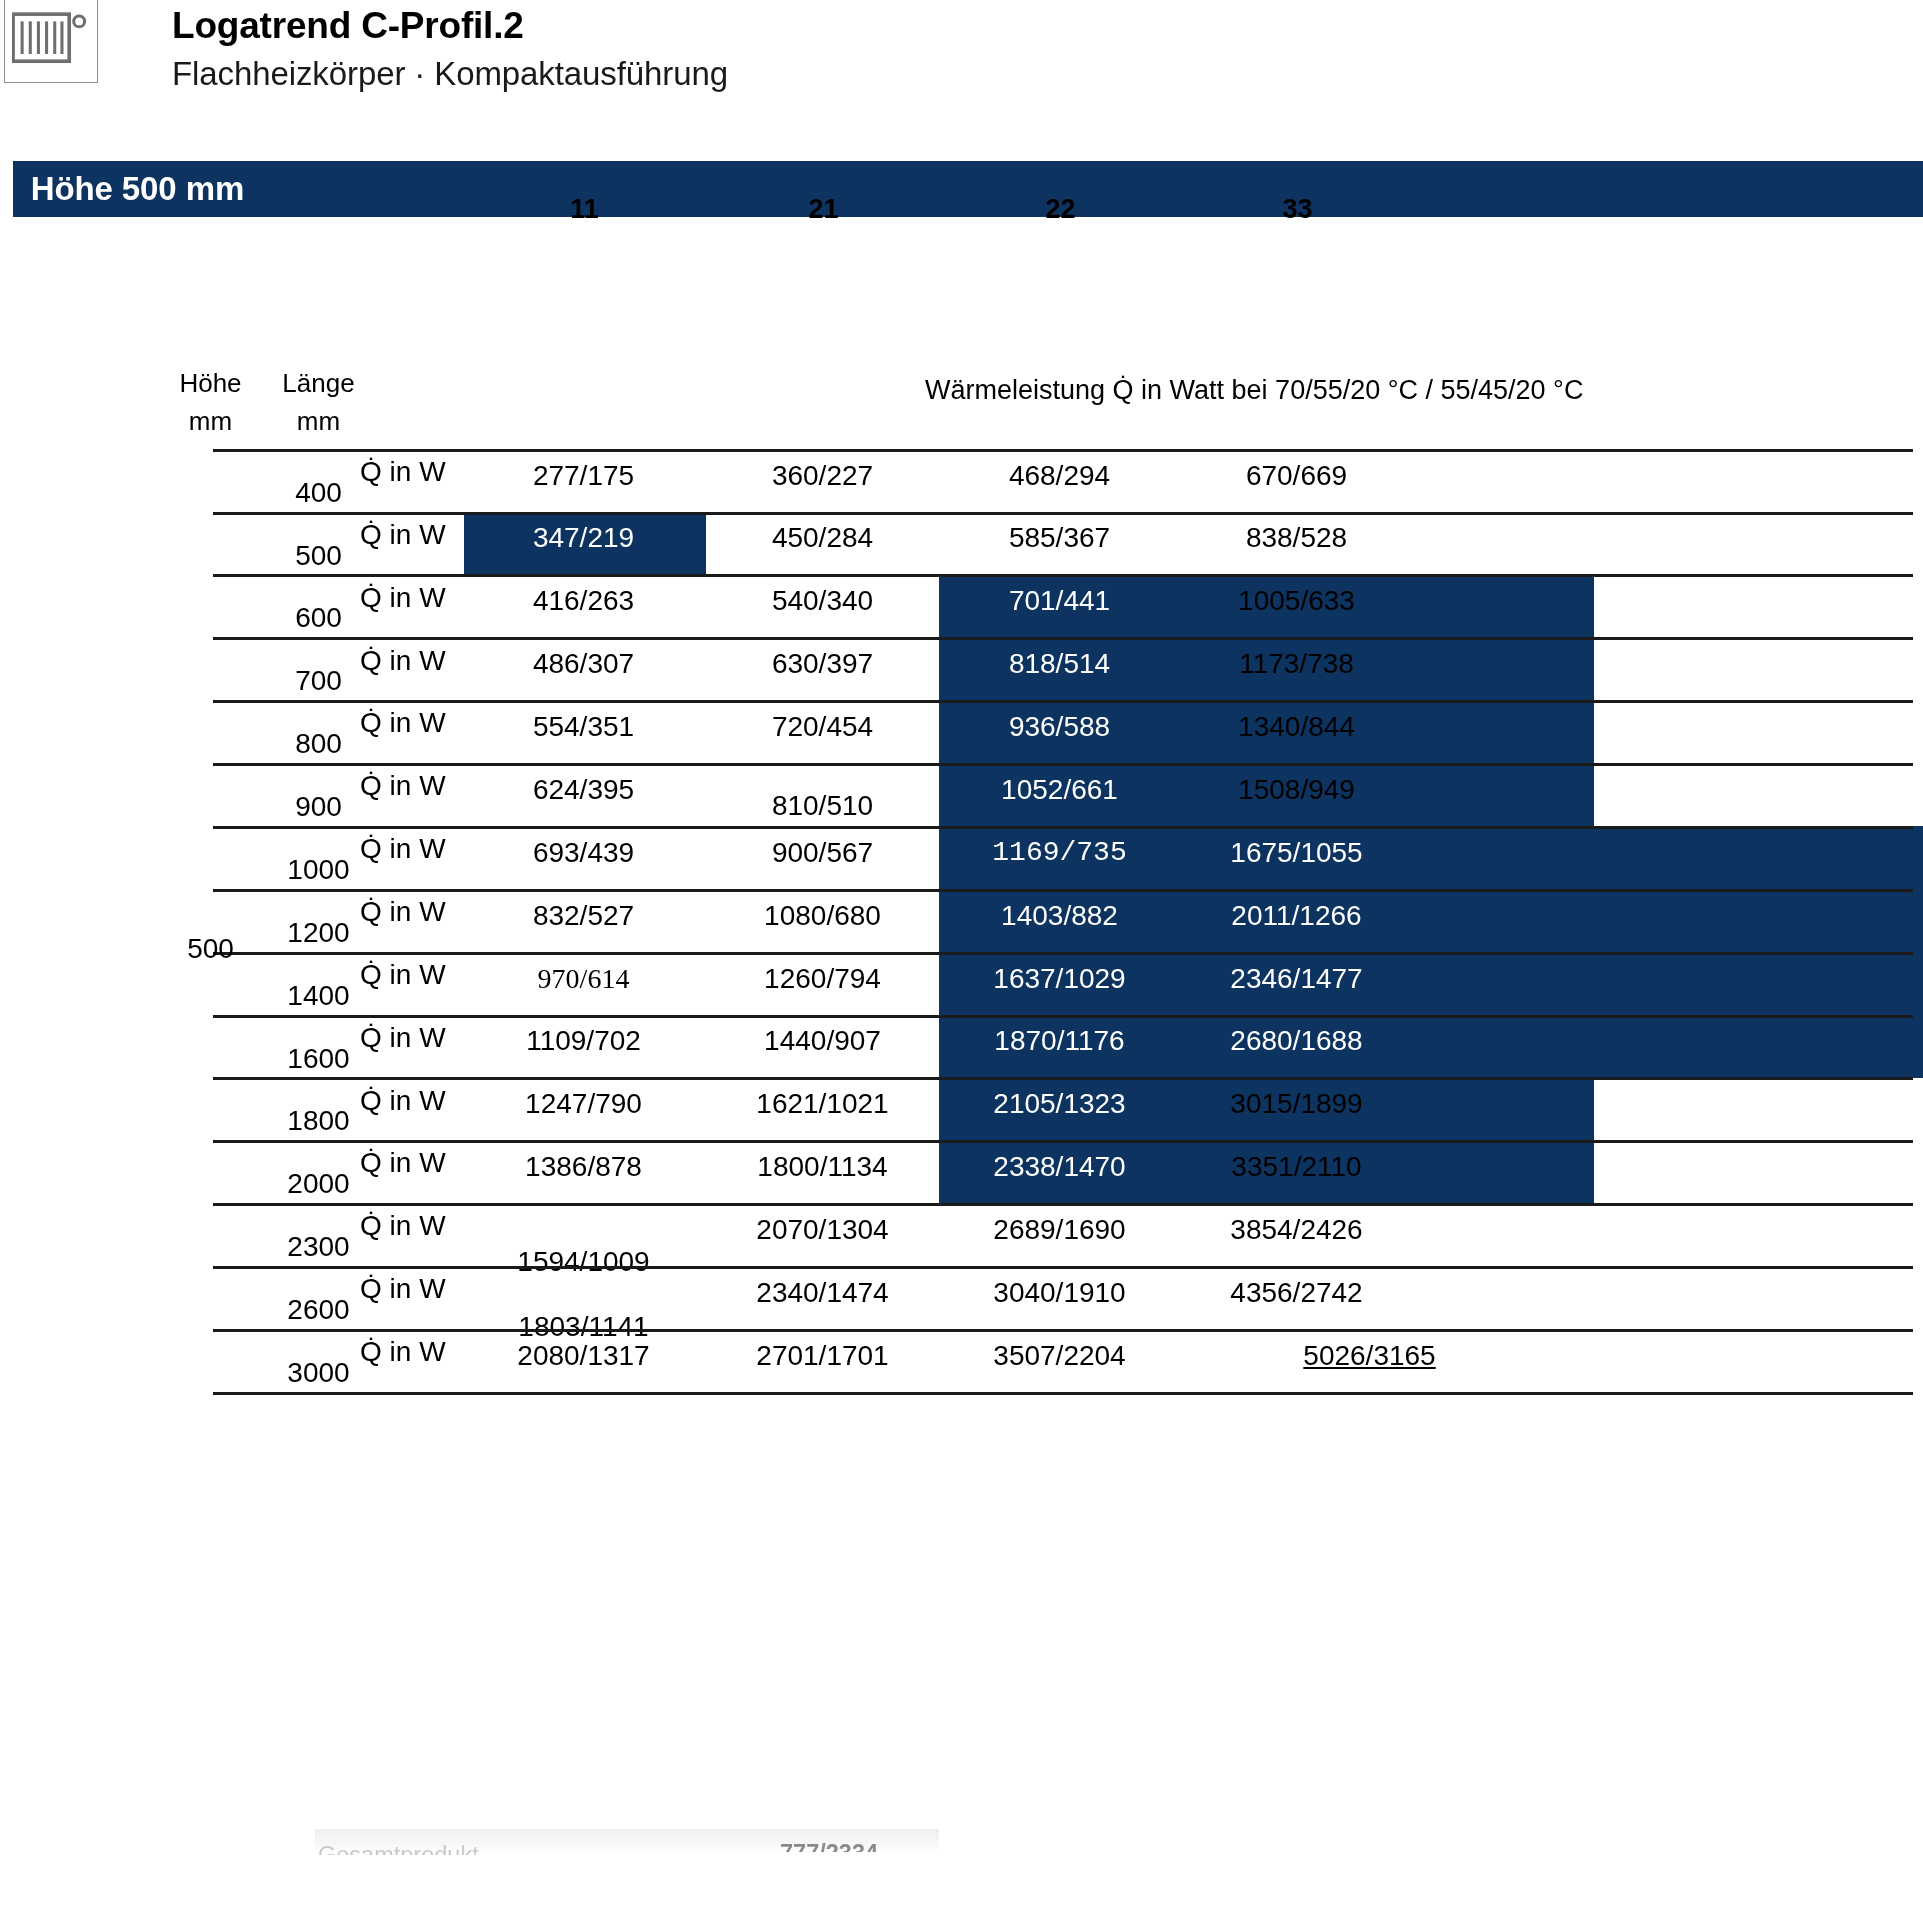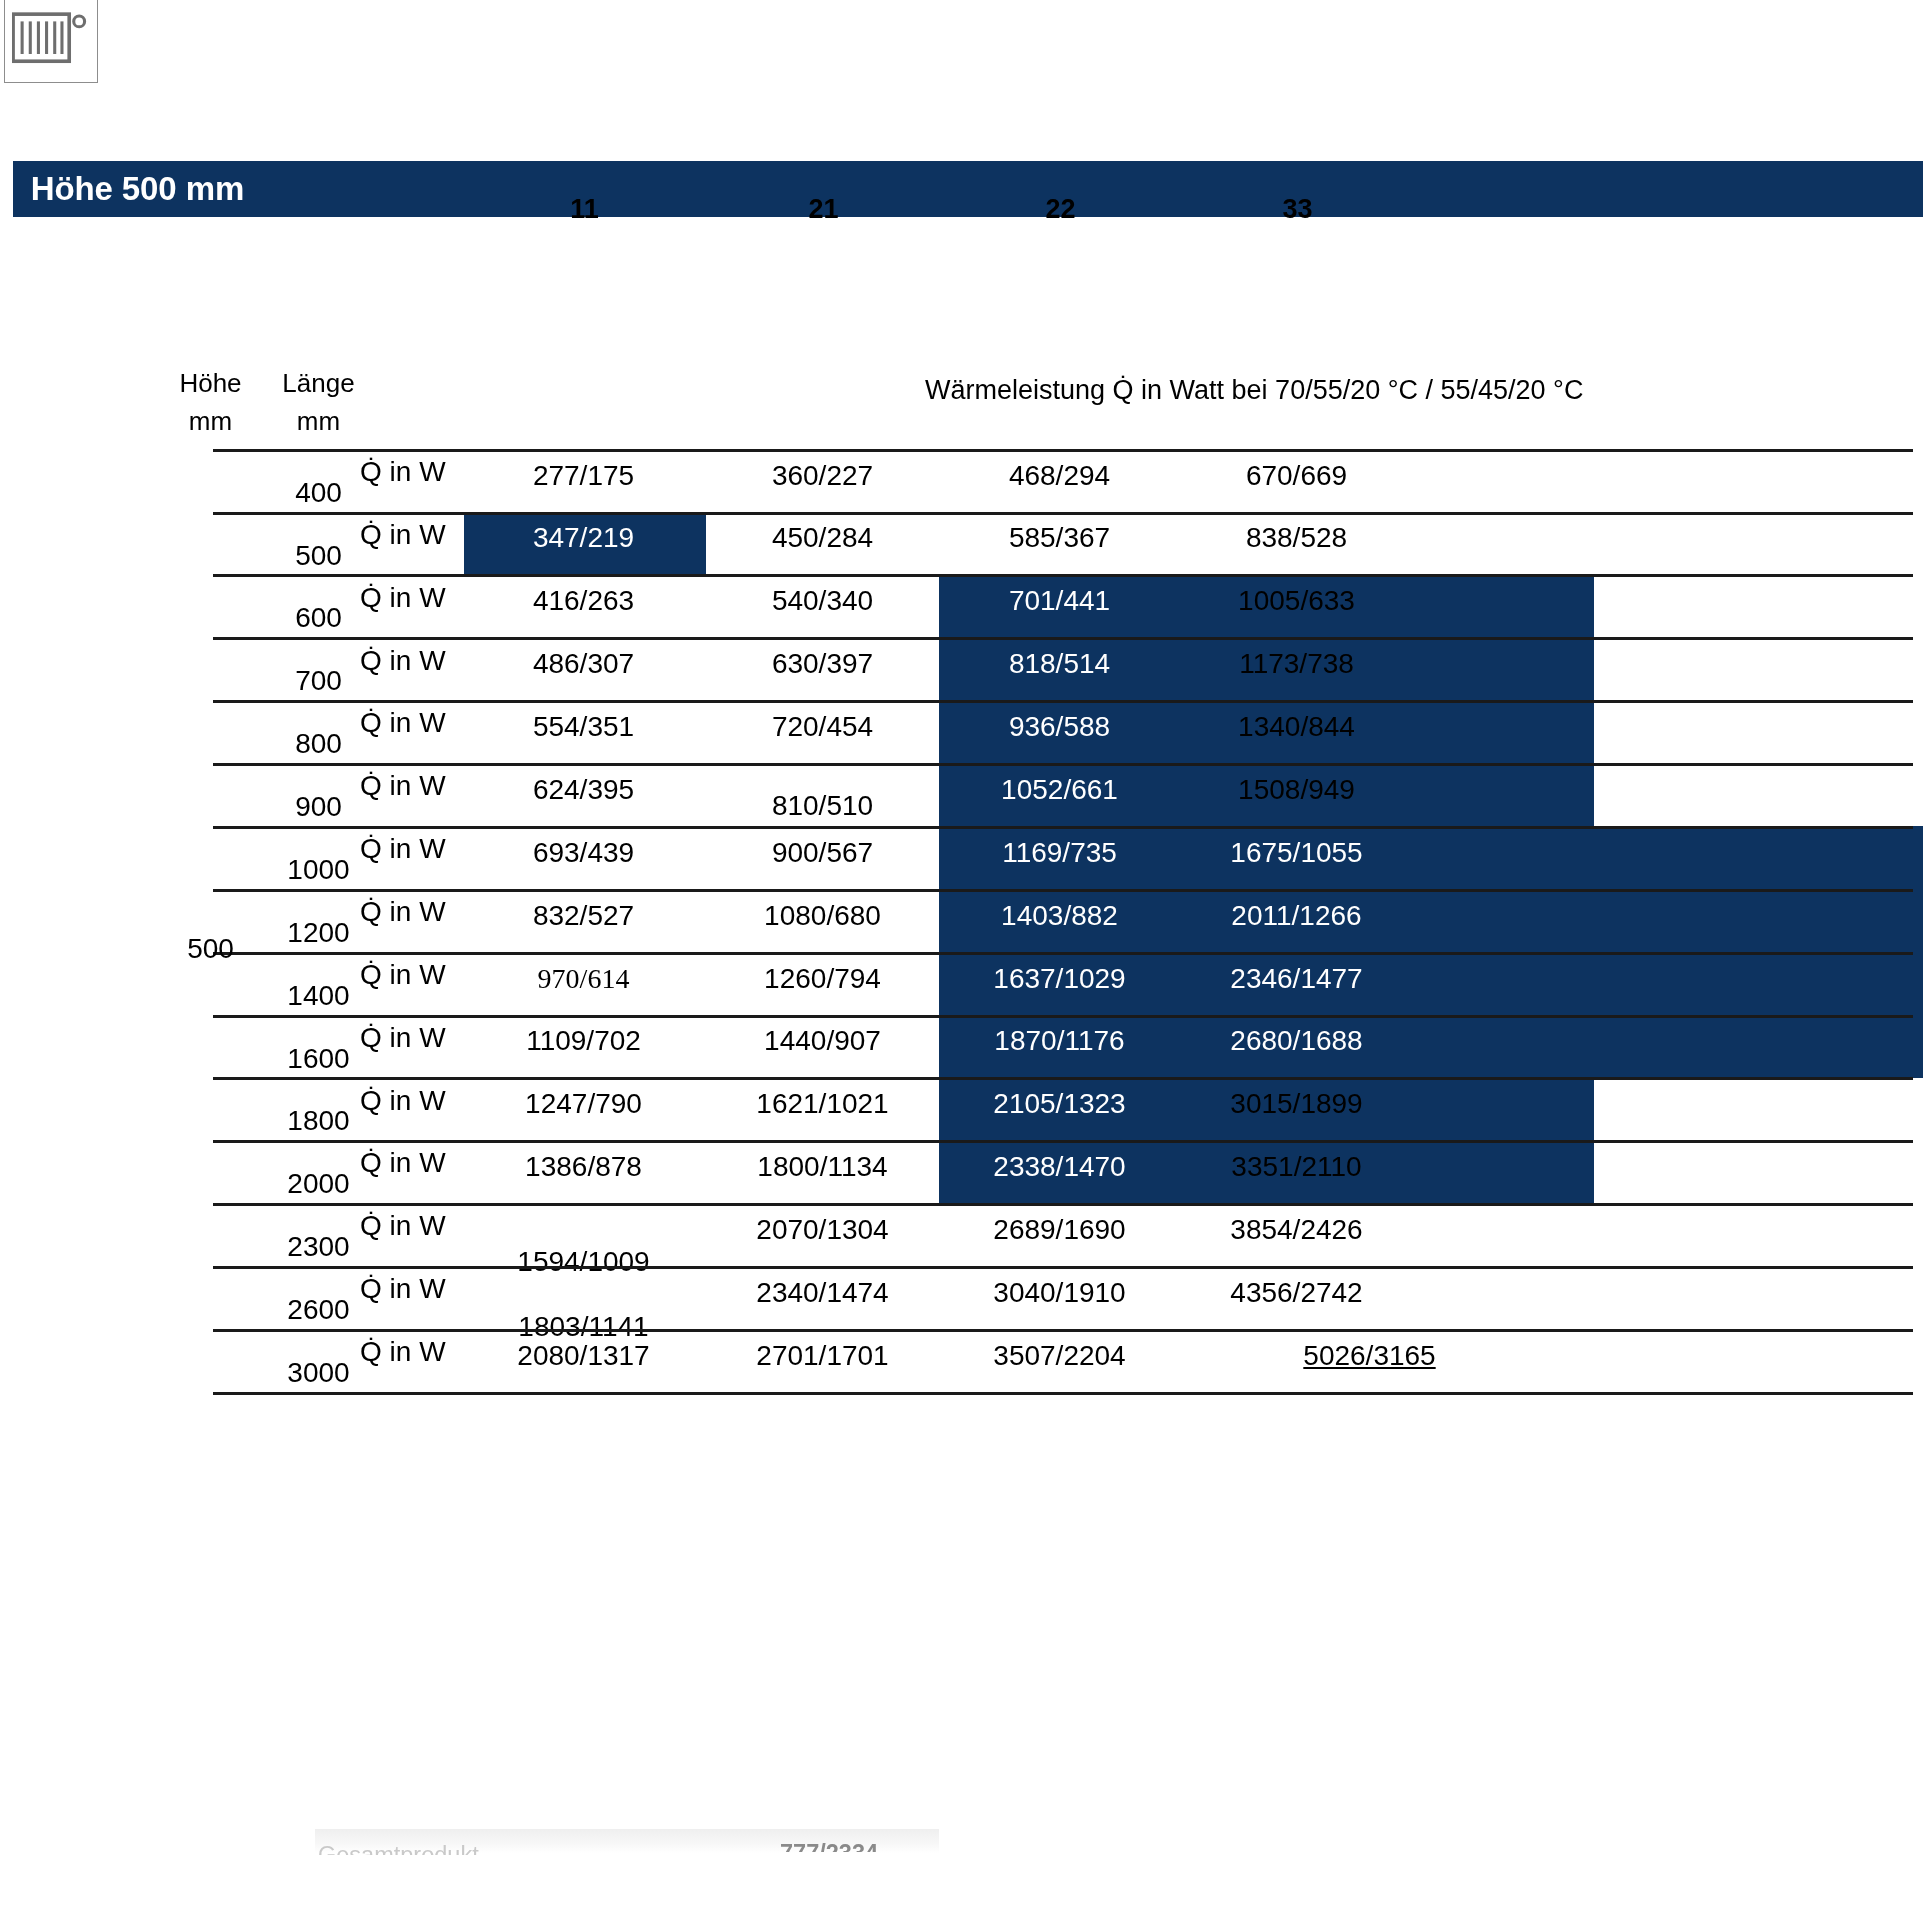--- a/index.html
+++ b/index.html
@@ -101,20 +101,24 @@
         <line x1="20" y1="17" x2="20" y2="53"></line>
         <line x1="29" y1="17" x2="29" y2="53"></line>
         <line x1="38" y1="17" x2="38" y2="53"></line>
         <line x1="47" y1="17" x2="47" y2="53"></line>
         <line x1="55" y1="17" x2="55" y2="53"></line>
       </g>
       <circle cx="74" cy="17" r="6" fill="none" stroke="#6e6e6e" stroke-width="3.4"></circle>
     </svg>
   </div>
 
+  <div id="title-block">
+    <div id="doc-title">Logatrend C-Profil.2</div>
+    <div id="doc-subtitle">Flachheizkörper · Kompaktausführung</div>
+  </div>
 </div>
 
 <div id="section-bar">
   <div id="section-bar-label">Höhe 500 mm</div>
 </div>
 
 <div id="table-area">
     <div class="col-head" style="left: 584px;">11</div>
     <div class="col-head" style="left: 823px;">21</div>
     <div class="col-head" style="left: 1060px;">22</div>
@@ -177,21 +181,21 @@
     <div class="cell-q" style="top: 770px;">Q̇ in W</div>
     <div class="cell-val" style="left: 584px; top: 774px;">624/395</div>
     <div class="cell-val" style="left: 823px; top: 774px; margin-top: 16px;">810/510</div>
     <div class="cell-val val-white" style="left: 1060px; top: 774px;">1052/661</div>
     <div class="cell-val" style="left: 1297px; top: 774px;">1508/949</div>
     <div class="row-rule" style="top: 826px;"></div>
     <div class="cell-len" style="top: 854px;">1000</div>
     <div class="cell-q" style="top: 833px;">Q̇ in W</div>
     <div class="cell-val" style="left: 584px; top: 837px;">693/439</div>
     <div class="cell-val" style="left: 823px; top: 837px;">900/567</div>
-    <div class="cell-val val-white" style="left: 1060px; top: 837px;">1169/735</div>
+    <div class="cell-val val-white" style="left: 1060px; top: 837px; font-family: Liberation Mono, monospace;">1169/735</div>
     <div class="cell-val val-white" style="left: 1297px; top: 837px;">1675/1055</div>
     <div class="row-rule" style="top: 889px;"></div>
     <div class="cell-len" style="top: 917px;">1200</div>
     <div class="cell-q" style="top: 896px;">Q̇ in W</div>
     <div class="cell-val" style="left: 584px; top: 900px;">832/527</div>
     <div class="cell-val" style="left: 823px; top: 900px;">1080/680</div>
     <div class="cell-val val-white" style="left: 1060px; top: 900px;">1403/882</div>
     <div class="cell-val val-white" style="left: 1297px; top: 900px;">2011/1266</div>
     <div class="row-rule" style="top: 952px;"></div>
     <div class="cell-len" style="top: 980px;">1400</div>

